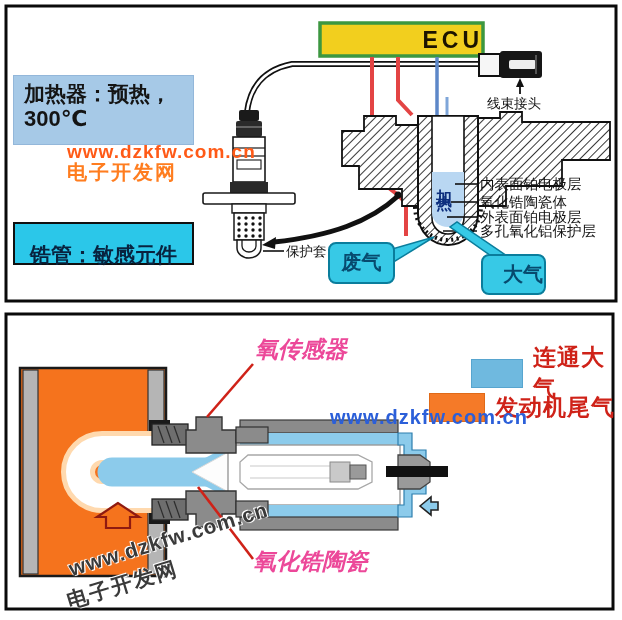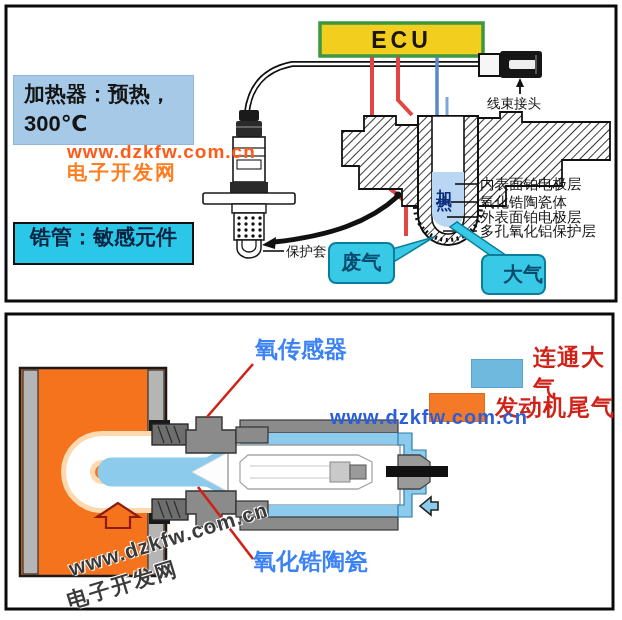--- a/index.html
+++ b/index.html
@@ -2,41 +2,41 @@
 <html><head>
 <meta charset="utf-8">
 <style>
   html,body{margin:0;padding:0;background:#fff;}
   .stage{
     position:relative;width:622px;height:620px;background:#fff;overflow:hidden;
     font-family:"Liberation Sans","DejaVu Sans",sans-serif;
   }
   .stage svg{position:absolute;left:0;top:0;}
   .lbl{position:absolute;white-space:nowrap;line-height:1.15;}
-  .red{color:#3b82f6;font-weight:bold;}
+  .red{color:#ec4899;font-weight:bold;font-style:italic;}
   
   .note-heater{left:13px;top:75px;width:181px;height:70px;background:#a6c9e7;
     border:1px solid #93b7da;box-sizing:border-box;padding:6px 0 14px 10px;
     font-size:21px;font-weight:bold;color:#141414;}
-  .note-heater .l2{margin-top:5px;font-size:22px;}
+  .note-heater .l2{font-size:22px;}
   .note-zirconia{left:13px;top:222px;width:181px;height:43px;background:#2bc7e9;
     border:2px solid #101010;box-sizing:border-box;text-align:center;
-    font-size:21px;font-weight:bold;color:#08233f;padding-top:1px;}
+    font-size:21px;font-weight:bold;color:#08233f;padding-top:19px;}
   
   .wm-top1{left:67px;top:141px;font-size:19px;font-weight:bold;color:#ff5a17;letter-spacing:1px;}
   .wm-top2{left:67px;top:161px;font-size:20px;font-weight:bold;color:#ff7d1f;letter-spacing:2px;}
   .wm-blue{left:330px;top:406px;font-size:20px;font-weight:bold;color:#2b5fd9;letter-spacing:1px;}
   .wm-diag1{left:66px;top:558px;font-size:21px;font-weight:bold;color:#3a3a3a;
     transform:rotate(-17deg);transform-origin:left top;
     text-shadow:0 0 2px #fff,1px 1px 0 #fff,-1px -1px 0 #fff;letter-spacing:1px;}
   .wm-diag2{left:64px;top:590px;font-size:21px;font-weight:bold;color:#3a3a3a;
     transform:rotate(-17deg);transform-origin:left top;
     text-shadow:0 0 2px #fff,1px 1px 0 #fff,-1px -1px 0 #fff;letter-spacing:2px;}
   
-  .ecu-label{left:320px;top:27px;width:163px;text-align:center;
+  .ecu-label{left:320px;top:27px;width:163px;text-align:right;
     font-size:23px;font-weight:bold;color:#1c1400;letter-spacing:4px;}
   .harness-label{left:487px;top:96px;font-size:13.5px;color:#111;}
   .sleeve-label{left:286px;top:244px;font-size:13.5px;color:#111;}
   .layer-label{left:480px;font-size:14.5px;color:#111;text-align:right;}
   .tag{position:absolute;text-align:center;font-size:20px;font-weight:bold;color:#074a6e;}
   .tag-exhaust{left:329px;top:251px;width:65px;}
   .tag-air{left:482px;top:263px;width:82px;}
   .heating-vert{left:431px;top:176px;width:22px;height:58px;
     writing-mode:vertical-rl;text-orientation:upright;
     font-size:16px;font-weight:bold;color:#0d2f7e;letter-spacing:6px;}

